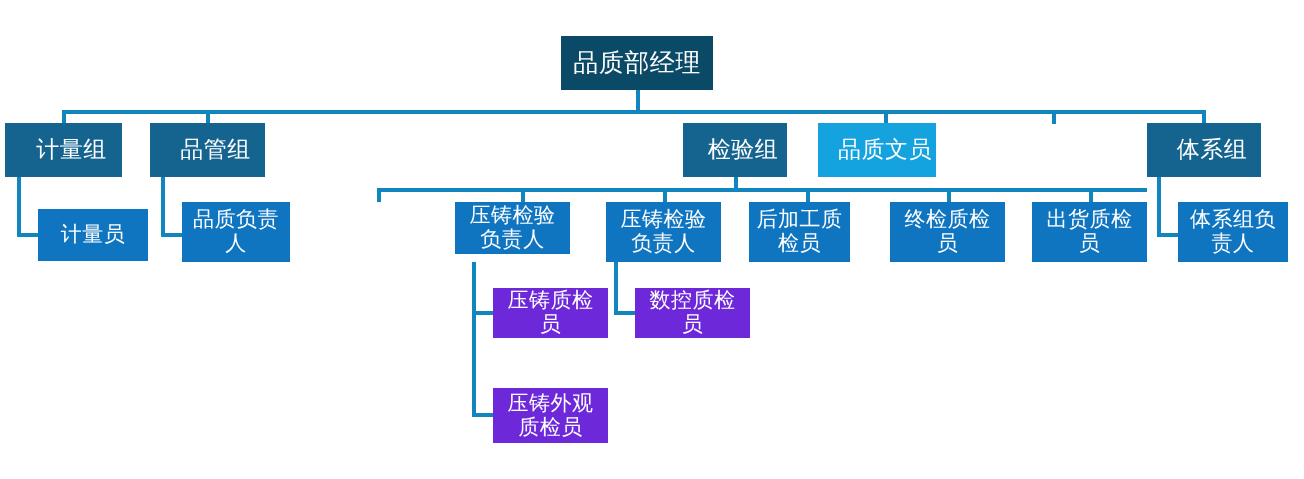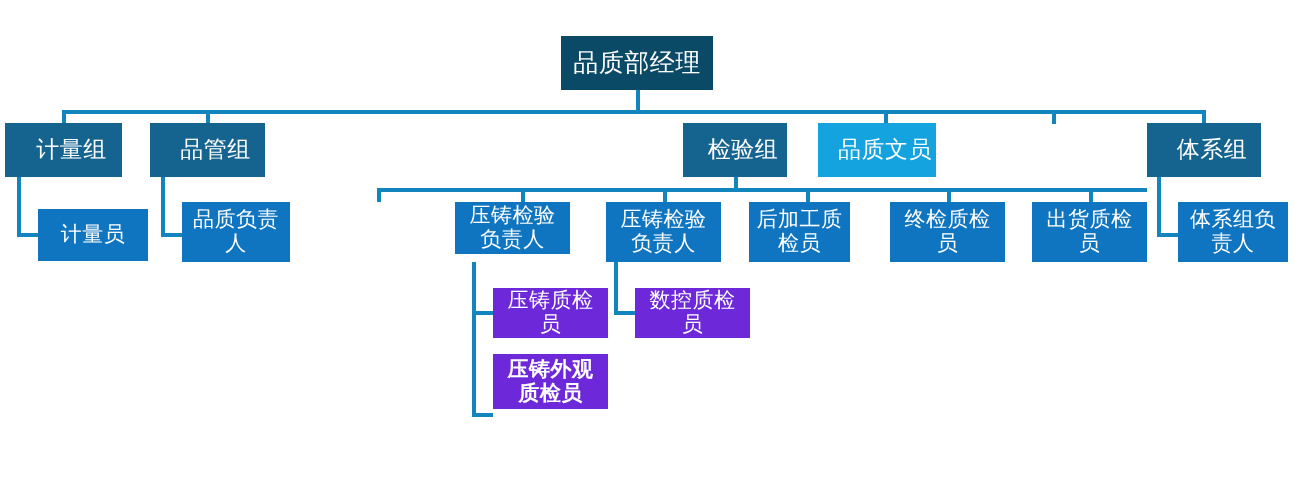--- a/index.html
+++ b/index.html
@@ -114,15 +114,15 @@
   <div class="node lvl2" style="left:890px; top:202px; width:115px; height:60px;">终检质检员</div>
 
   <div class="node lvl2" style="left:1032px; top:202px; width:115px; height:60px;">出货质检员</div>
 
   <div class="node lvl2" style="left:1178px; top:202px; width:110px; height:60px;">体系组负责人</div>
 
   <div class="node lvl3" style="left:493px; top:288px; width:115px; height:50px;">压铸质检员</div>
 
   <div class="node lvl3" style="left:635px; top:288px; width:115px; height:50px;">数控质检员</div>
 
-  <div class="node lvl3" style="left:493px; top:354px; width:115px; height:55px;font-weight:bold;">压铸外观质检员</div>
+  <div class="node lvl3" style="left:493px; top:388px; width:115px; height:55px;">压铸外观质检员</div>
 
 </div>
 
 </body></html>

